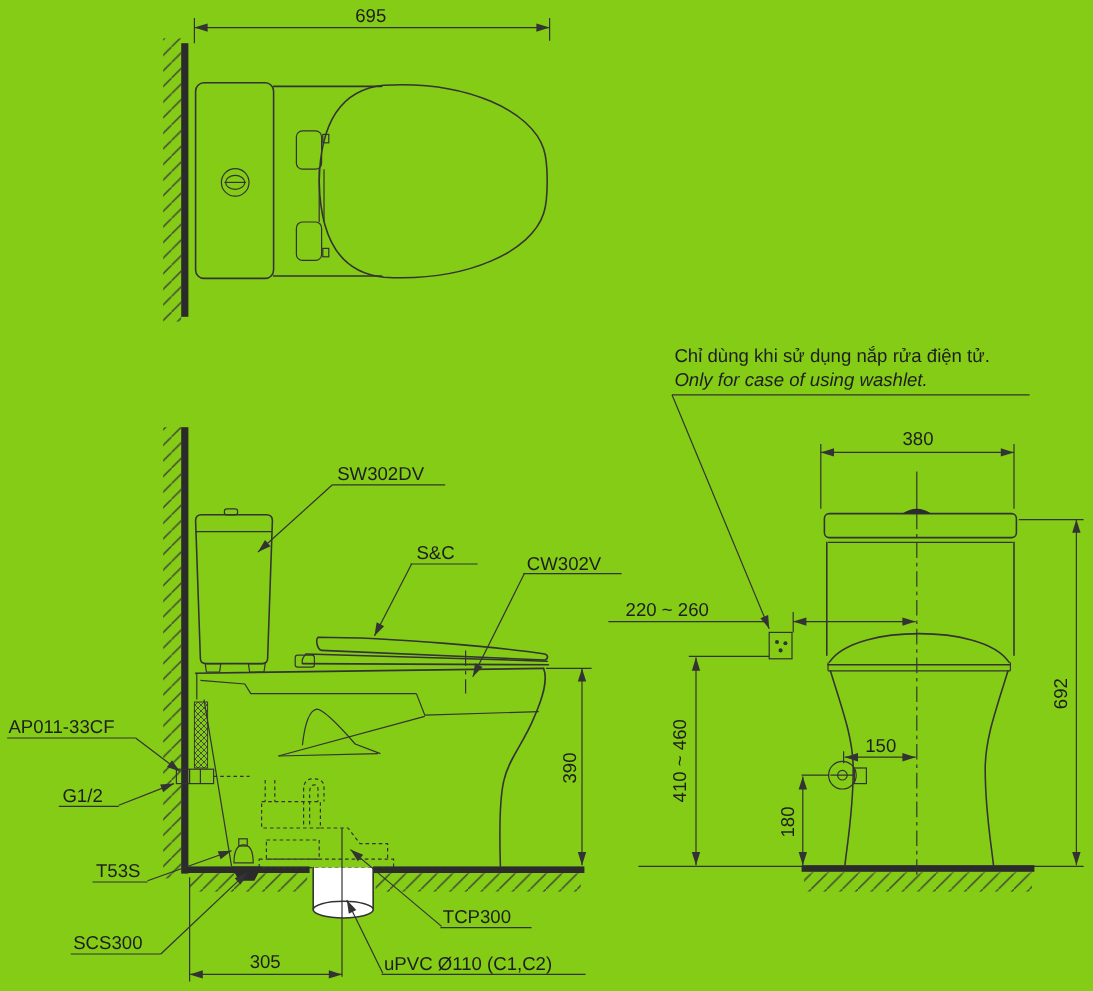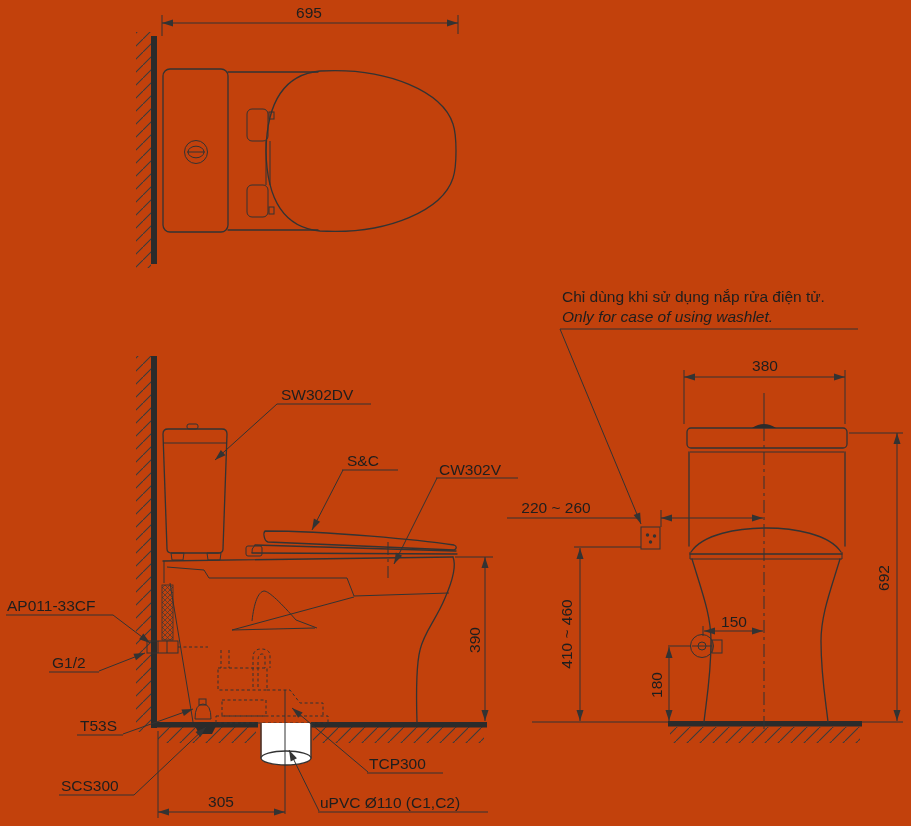--- a/index.html
+++ b/index.html
@@ -1,16 +1,16 @@
 <!DOCTYPE html>
 <html><head>
 <meta charset="utf-8">
 <style>
   html,body{margin:0;padding:0;background:#fff;}
-  #stage{position:relative;width:911px;height:826px;background:#c2410c;overflow:hidden;}
+  #stage{position:relative;width:911px;height:826px;background:#84cc16;overflow:hidden;}
   svg{position:absolute;left:0;top:0;}
   .ln{stroke:#333;stroke-width:1.3;fill:none;stroke-linejoin:round;stroke-linecap:round;}
   .tn{stroke:#333;stroke-width:1;fill:none;}
   .dsh{stroke:#333;stroke-width:1;fill:none;stroke-dasharray:3 2.5;}
   .cld{stroke:#333;stroke-width:1;fill:none;stroke-dasharray:13 4 3 4;}
   .ar{fill:#333;stroke:none;}
   .sol{fill:#2b2b2b;stroke:none;}
   text{font-family:"Liberation Sans","DejaVu Sans",sans-serif;fill:#1e1e1e;font-size:15.5px;}
   .it{font-style:italic;}
   .mid{text-anchor:middle;}

